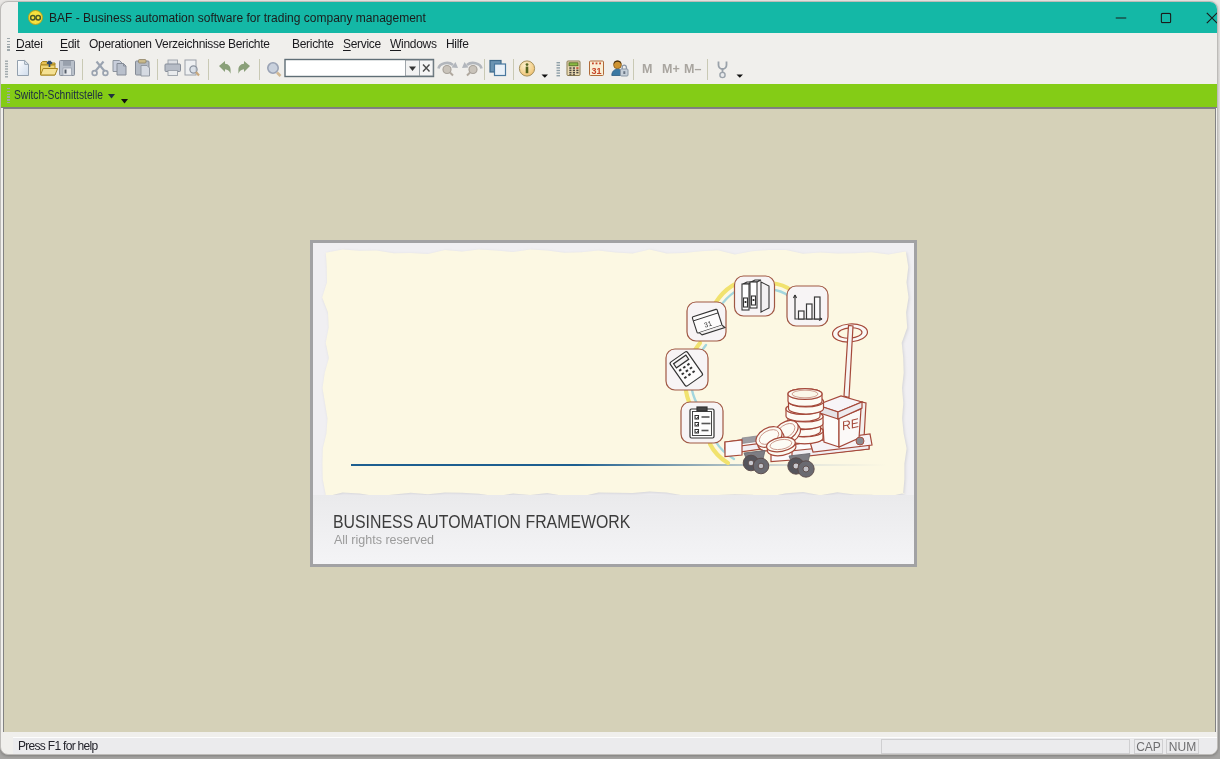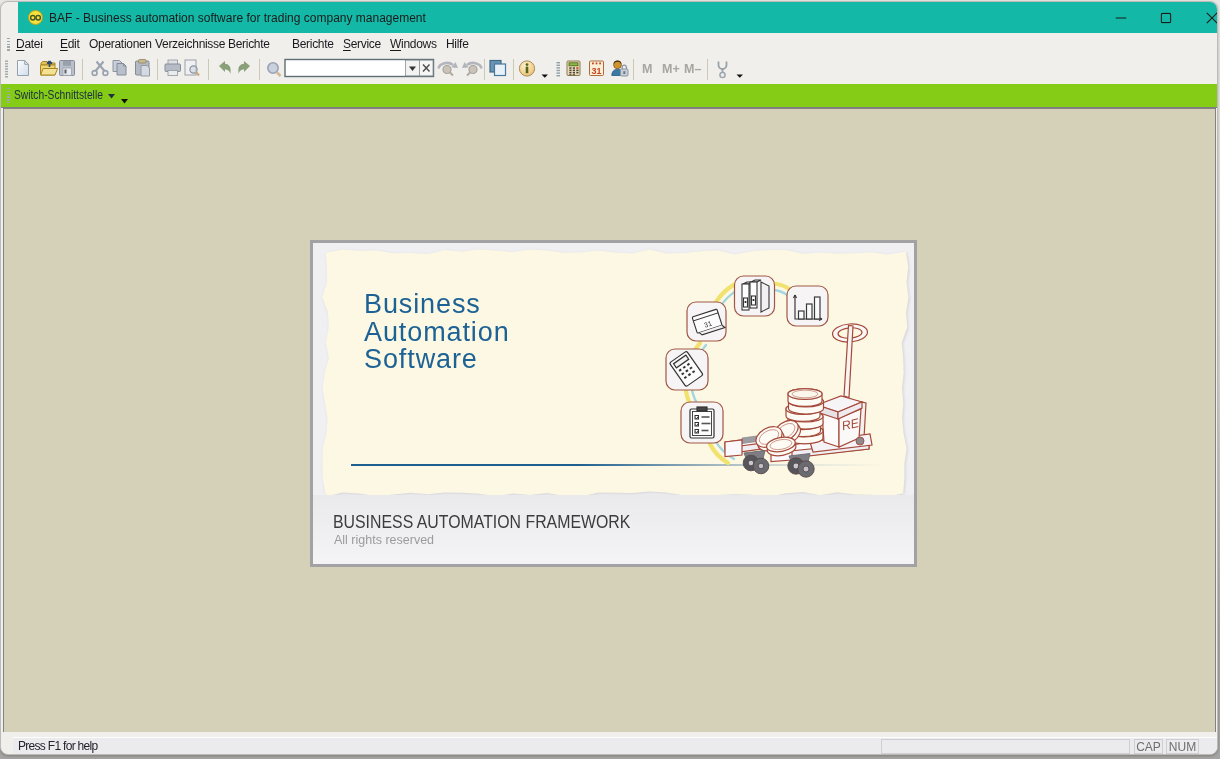--- a/index.html
+++ b/index.html
@@ -245,21 +245,20 @@
   <div id="splash">
     <svg class="paper" width="601" height="321" viewBox="0 0 601 321">
       <defs>
           <filter id="pblur" x="-5%" y="-5%" width="110%" height="110%">
             <feGaussianBlur stdDeviation="1.6"></feGaussianBlur>
           </filter>
         </defs>
       <path transform="translate(-0.5,-2)" filter="url(#pblur)" fill="#d2d2d6" d="M14.0,12.7 L31.1,9.5 L48.1,10.8 L65.2,10.6 L82.2,13.2 L99.3,12.9 L116.4,14.0 L133.4,9.9 L150.5,11.6 L167.5,9.6 L184.6,10.5 L201.6,12.0 L218.7,9.5 L235.8,10.4 L252.8,12.8 L269.9,12.2 L286.9,10.5 L304.0,12.5 L321.1,13.6 L338.1,9.4 L355.2,13.6 L372.2,13.0 L389.3,11.2 L406.4,10.2 L423.4,14.4 L440.5,11.2 L457.5,9.9 L474.6,9.9 L491.6,13.8 L508.7,12.5 L525.8,13.6 L542.8,13.2 L559.9,12.2 L576.9,14.5 L594.0,11.4 L594.4,12.0 L596.8,27.1 L595.0,42.2 L597.0,57.4 L594.6,72.5 L595.7,87.6 L590.2,102.8 L591.7,117.9 L592.2,133.0 L590.5,148.1 L591.8,163.2 L590.6,178.4 L592.1,193.5 L595.1,208.6 L592.9,223.8 L592.9,238.9 L591.6,254.0 L594.0,252.7 L576.9,256.4 L559.9,254.8 L542.8,254.6 L525.8,252.2 L508.7,255.3 L491.6,252.1 L474.6,253.3 L457.5,256.7 L440.5,254.8 L423.4,254.3 L406.4,255.0 L389.3,255.9 L372.2,255.5 L355.2,252.5 L338.1,251.4 L321.1,253.0 L304.0,252.7 L286.9,252.4 L269.9,256.5 L252.8,256.1 L235.8,253.0 L218.7,254.9 L201.6,253.4 L184.6,256.3 L167.5,253.8 L150.5,252.7 L133.4,252.6 L116.4,254.3 L99.3,252.7 L82.2,254.5 L65.2,256.2 L48.1,253.4 L31.1,252.4 L14.0,256.8 L14.1,254.0 L11.2,238.9 L10.9,223.8 L11.3,208.6 L14.9,193.5 L16.0,178.4 L13.5,163.2 L11.0,148.1 L13.2,133.0 L17.4,117.9 L14.2,102.8 L17.2,87.6 L16.5,72.5 L10.7,57.4 L15.5,42.2 L15.2,27.1 L14.3,12.0 Z"></path>
       <path transform="translate(-1.5,-3)" d="M14.0,12.7 L31.1,9.5 L48.1,10.8 L65.2,10.6 L82.2,13.2 L99.3,12.9 L116.4,14.0 L133.4,9.9 L150.5,11.6 L167.5,9.6 L184.6,10.5 L201.6,12.0 L218.7,9.5 L235.8,10.4 L252.8,12.8 L269.9,12.2 L286.9,10.5 L304.0,12.5 L321.1,13.6 L338.1,9.4 L355.2,13.6 L372.2,13.0 L389.3,11.2 L406.4,10.2 L423.4,14.4 L440.5,11.2 L457.5,9.9 L474.6,9.9 L491.6,13.8 L508.7,12.5 L525.8,13.6 L542.8,13.2 L559.9,12.2 L576.9,14.5 L594.0,11.4 L594.4,12.0 L596.8,27.1 L595.0,42.2 L597.0,57.4 L594.6,72.5 L595.7,87.6 L590.2,102.8 L591.7,117.9 L592.2,133.0 L590.5,148.1 L591.8,163.2 L590.6,178.4 L592.1,193.5 L595.1,208.6 L592.9,223.8 L592.9,238.9 L591.6,254.0 L594.0,252.7 L576.9,256.4 L559.9,254.8 L542.8,254.6 L525.8,252.2 L508.7,255.3 L491.6,252.1 L474.6,253.3 L457.5,256.7 L440.5,254.8 L423.4,254.3 L406.4,255.0 L389.3,255.9 L372.2,255.5 L355.2,252.5 L338.1,251.4 L321.1,253.0 L304.0,252.7 L286.9,252.4 L269.9,256.5 L252.8,256.1 L235.8,253.0 L218.7,254.9 L201.6,253.4 L184.6,256.3 L167.5,253.8 L150.5,252.7 L133.4,252.6 L116.4,254.3 L99.3,252.7 L82.2,254.5 L65.2,256.2 L48.1,253.4 L31.1,252.4 L14.0,256.8 L14.1,254.0 L11.2,238.9 L10.9,223.8 L11.3,208.6 L14.9,193.5 L16.0,178.4 L13.5,163.2 L11.0,148.1 L13.2,133.0 L17.4,117.9 L14.2,102.8 L17.2,87.6 L16.5,72.5 L10.7,57.4 L15.5,42.2 L15.2,27.1 L14.3,12.0 Z" fill="#fcf8e3"></path>
     </svg>
-    <div class="btxt">Business<br>Automation<br>Software</div>
     <div class="uline"></div>
     <div class="bottom"></div>
     <div class="baf">BUSINESS AUTOMATION FRAMEWORK</div>
     <div class="arr">All rights reserved</div>
     <svg id="illus" style="position:absolute;left:345px;top:8px" width="256" height="244" viewBox="0 0 256 244">
       <g fill="none" stroke-linecap="round">
 
         <path d="M52,63 Q62,38 84,30" stroke="#f1e26e" stroke-width="4.2"></path>
         <path d="M56,67 Q66,44 86,36" stroke="#a3d6de" stroke-width="2.4"></path>
         <path d="M112,32 Q126,33 134,40" stroke="#f1e26e" stroke-width="4.2"></path>

